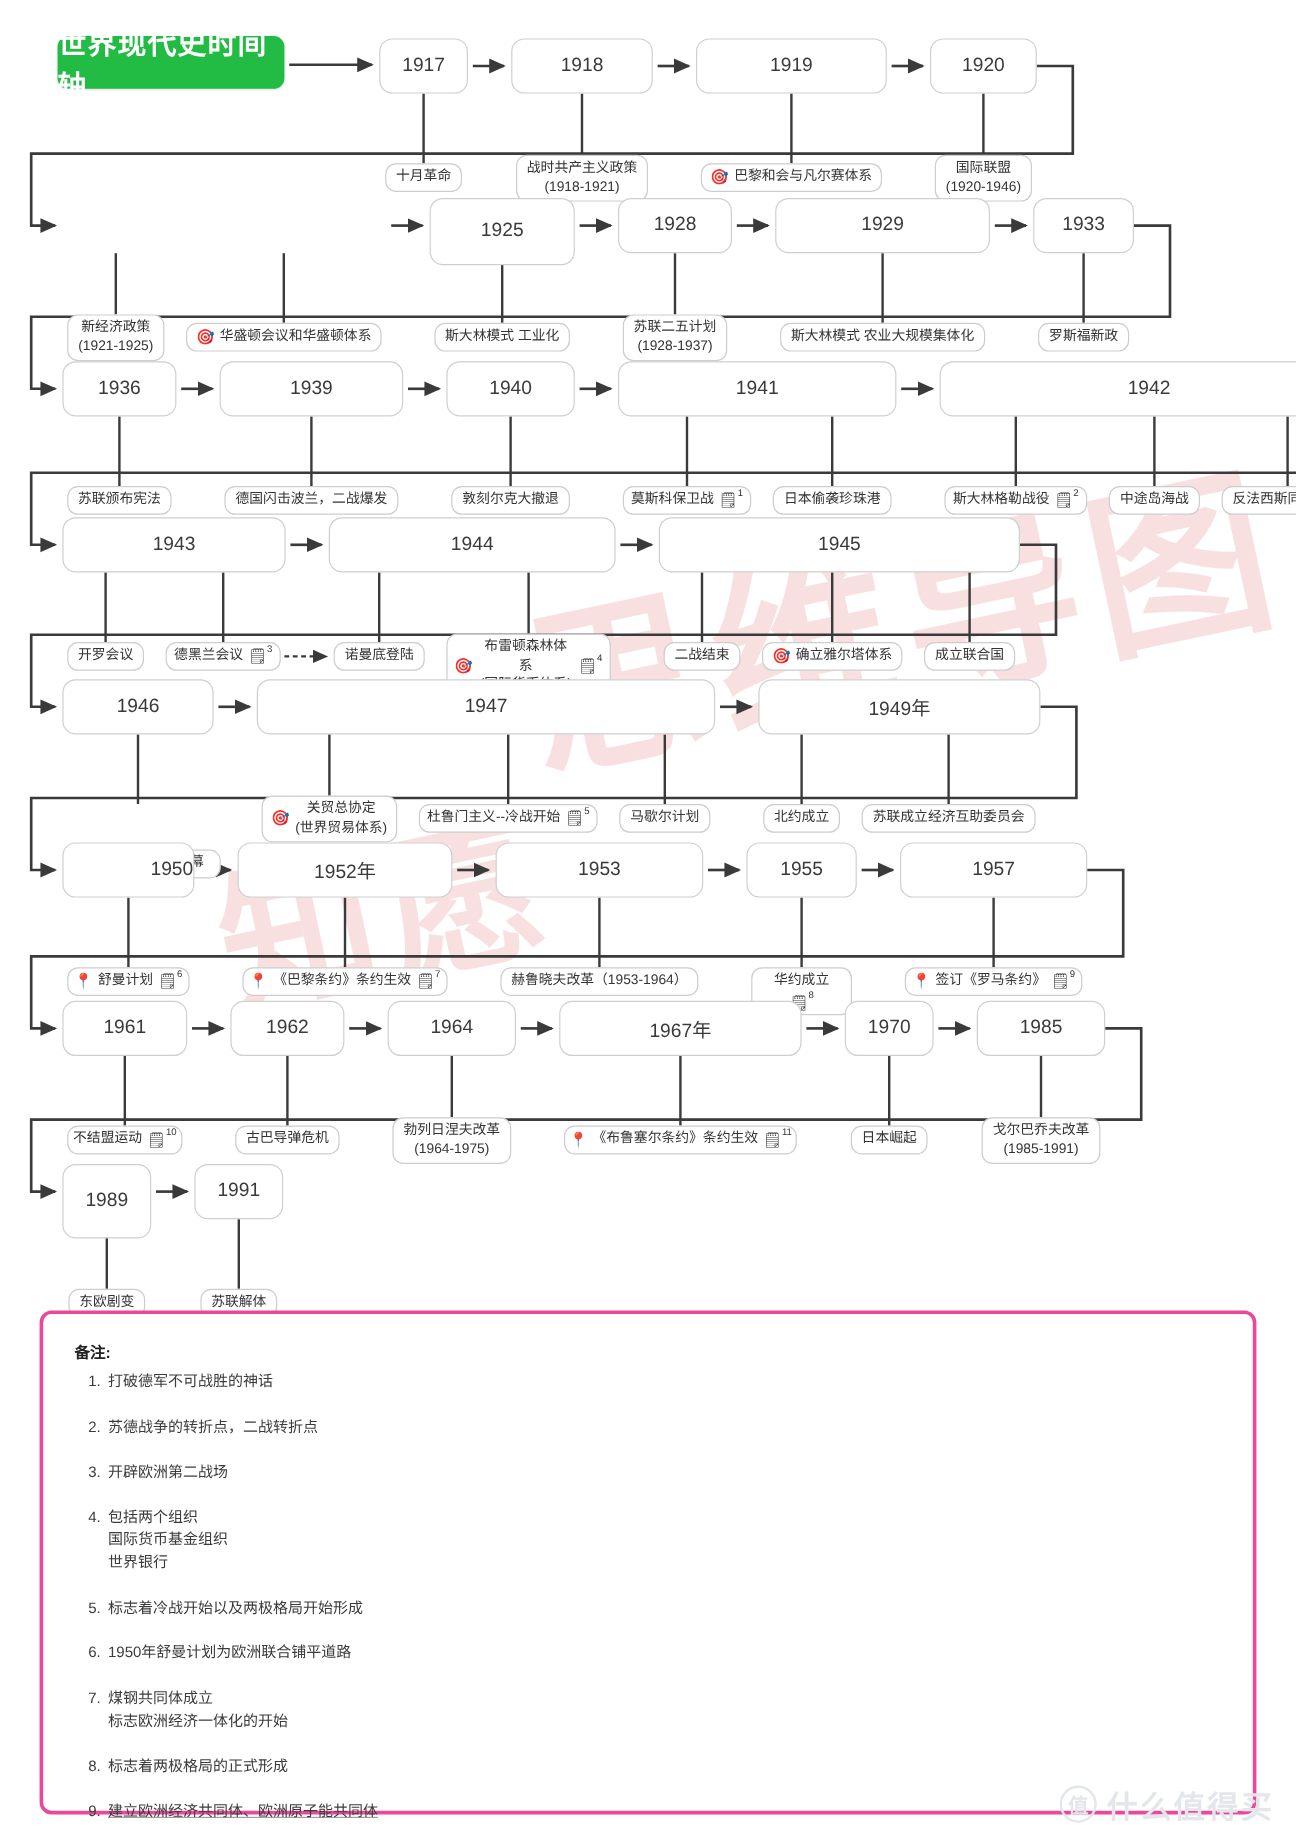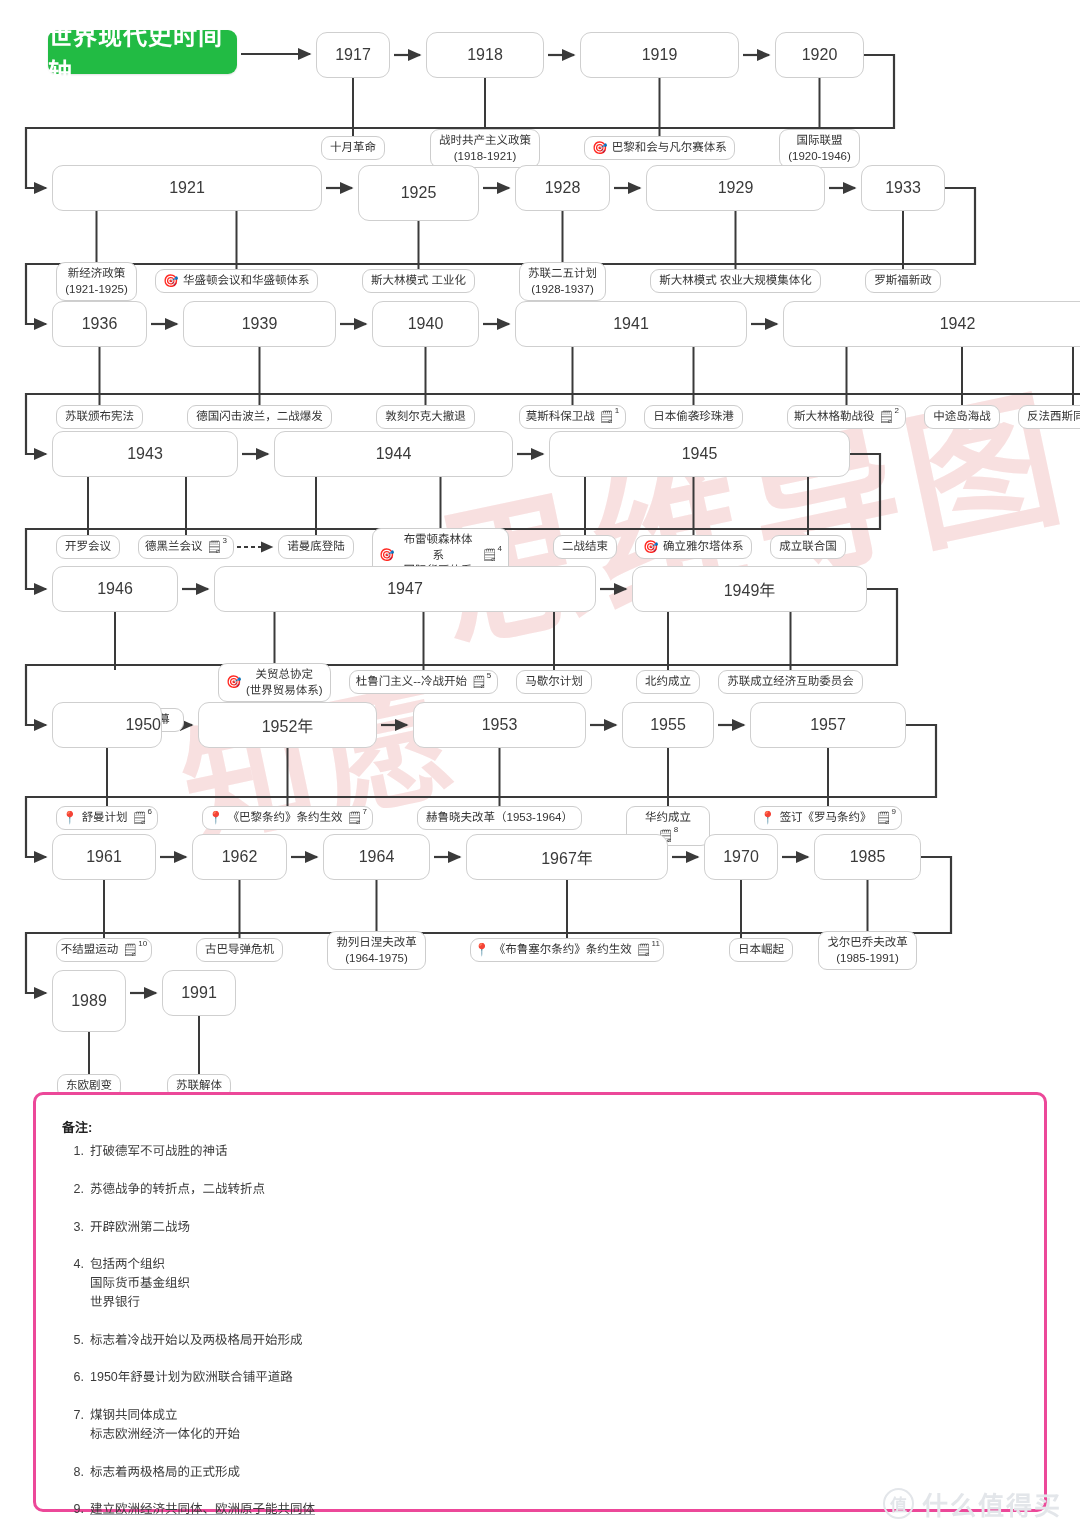--- a/index.html
+++ b/index.html
@@ -228,23 +228,20 @@
     <div class="ebox" style="left: 584px; top: 136px; width: 151px; min-height: 24px;">
       <span class="ico target">🎯</span>
       <span class="etxt">巴黎和会与凡尔赛体系</span>
     </div>
     <div class="ybox" style="left: 775px; top: 32px; width: 89px; height: 46px;">
       <span>1920</span>
     </div>
     <div class="ebox two-line" style="left: 779px; top: 129px; width: 81px; min-height: 38px;">
       <span class="etxt"><span>国际联盟</span><br><span>(1920-1946)</span></span>
     </div>
-    <div class="ybox" style="left: 52px; top: 165px; width: 270px; height: 46px;">
-      <span>1921</span>
-    </div>
     <div class="ebox two-line" style="left: 56px; top: 262px; width: 81px; min-height: 38px;">
       <span class="etxt"><span>新经济政策</span><br><span>(1921-1925)</span></span>
     </div>
     <div class="ebox" style="left: 155px; top: 269px; width: 163px; min-height: 24px;">
       <span class="ico target">🎯</span>
       <span class="etxt">华盛顿会议和华盛顿体系</span>
     </div>
     <div class="ybox" style="left: 358px; top: 165px; width: 121px; height: 56px;">
       <span>1925</span>
     </div>
@@ -466,24 +463,24 @@
       <span class="ico pin">📍</span>
       <span class="etxt">《布鲁塞尔条约》条约生效</span>
       <span class="note-icon">
         <span>🗒</span>
         <sup class="sup">11</sup>
       </span>
     </div>
     <div class="ybox" style="left: 704px; top: 834px; width: 74px; height: 46px;">
       <span>1970</span>
     </div>
-    <div class="ebox" style="left: 709px; top: 938px; width: 64px; min-height: 24px; margin-left: 20px;">
+    <div class="ebox" style="left: 709px; top: 938px; width: 64px; min-height: 24px;">
       <span class="etxt">日本崛起</span>
     </div>
-    <div class="ybox" style="left: 814px; top: 834px; width: 107px; height: 46px; border-radius: 10px;">
+    <div class="ybox" style="left: 814px; top: 834px; width: 107px; height: 46px;">
       <span>1985</span>
     </div>
     <div class="ebox two-line" style="left: 818px; top: 931px; width: 99px; min-height: 38px;">
       <span class="etxt"><span>戈尔巴乔夫改革</span><br><span>(1985-1991)</span></span>
     </div>
     <div class="ybox" style="left: 52px; top: 970px; width: 74px; height: 62px;">
       <span>1989</span>
     </div>
     <div class="ebox" style="left: 57px; top: 1074px; width: 64px; min-height: 24px;">
       <span class="etxt">东欧剧变</span>

